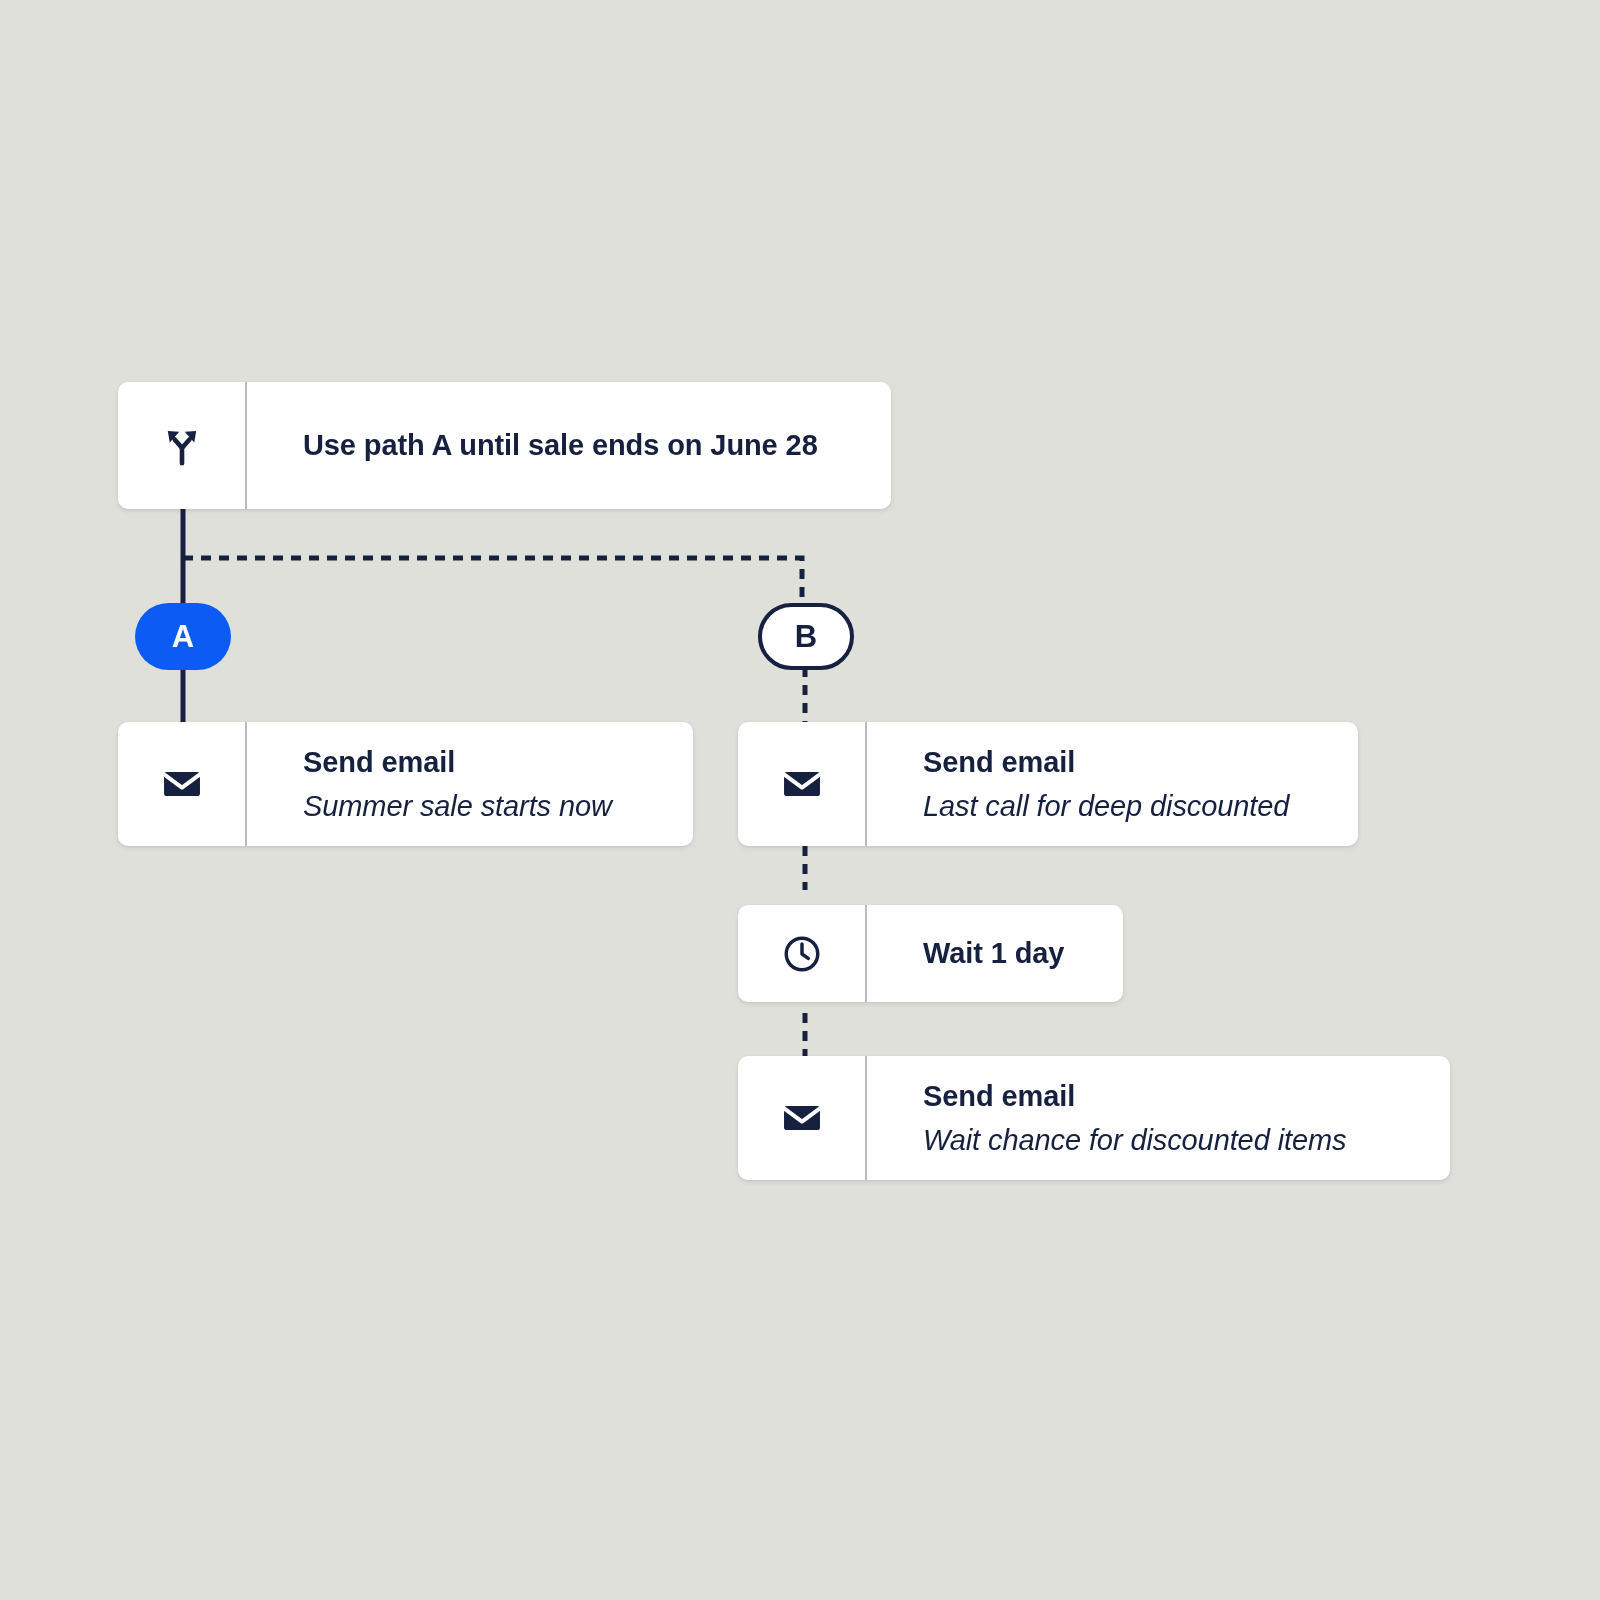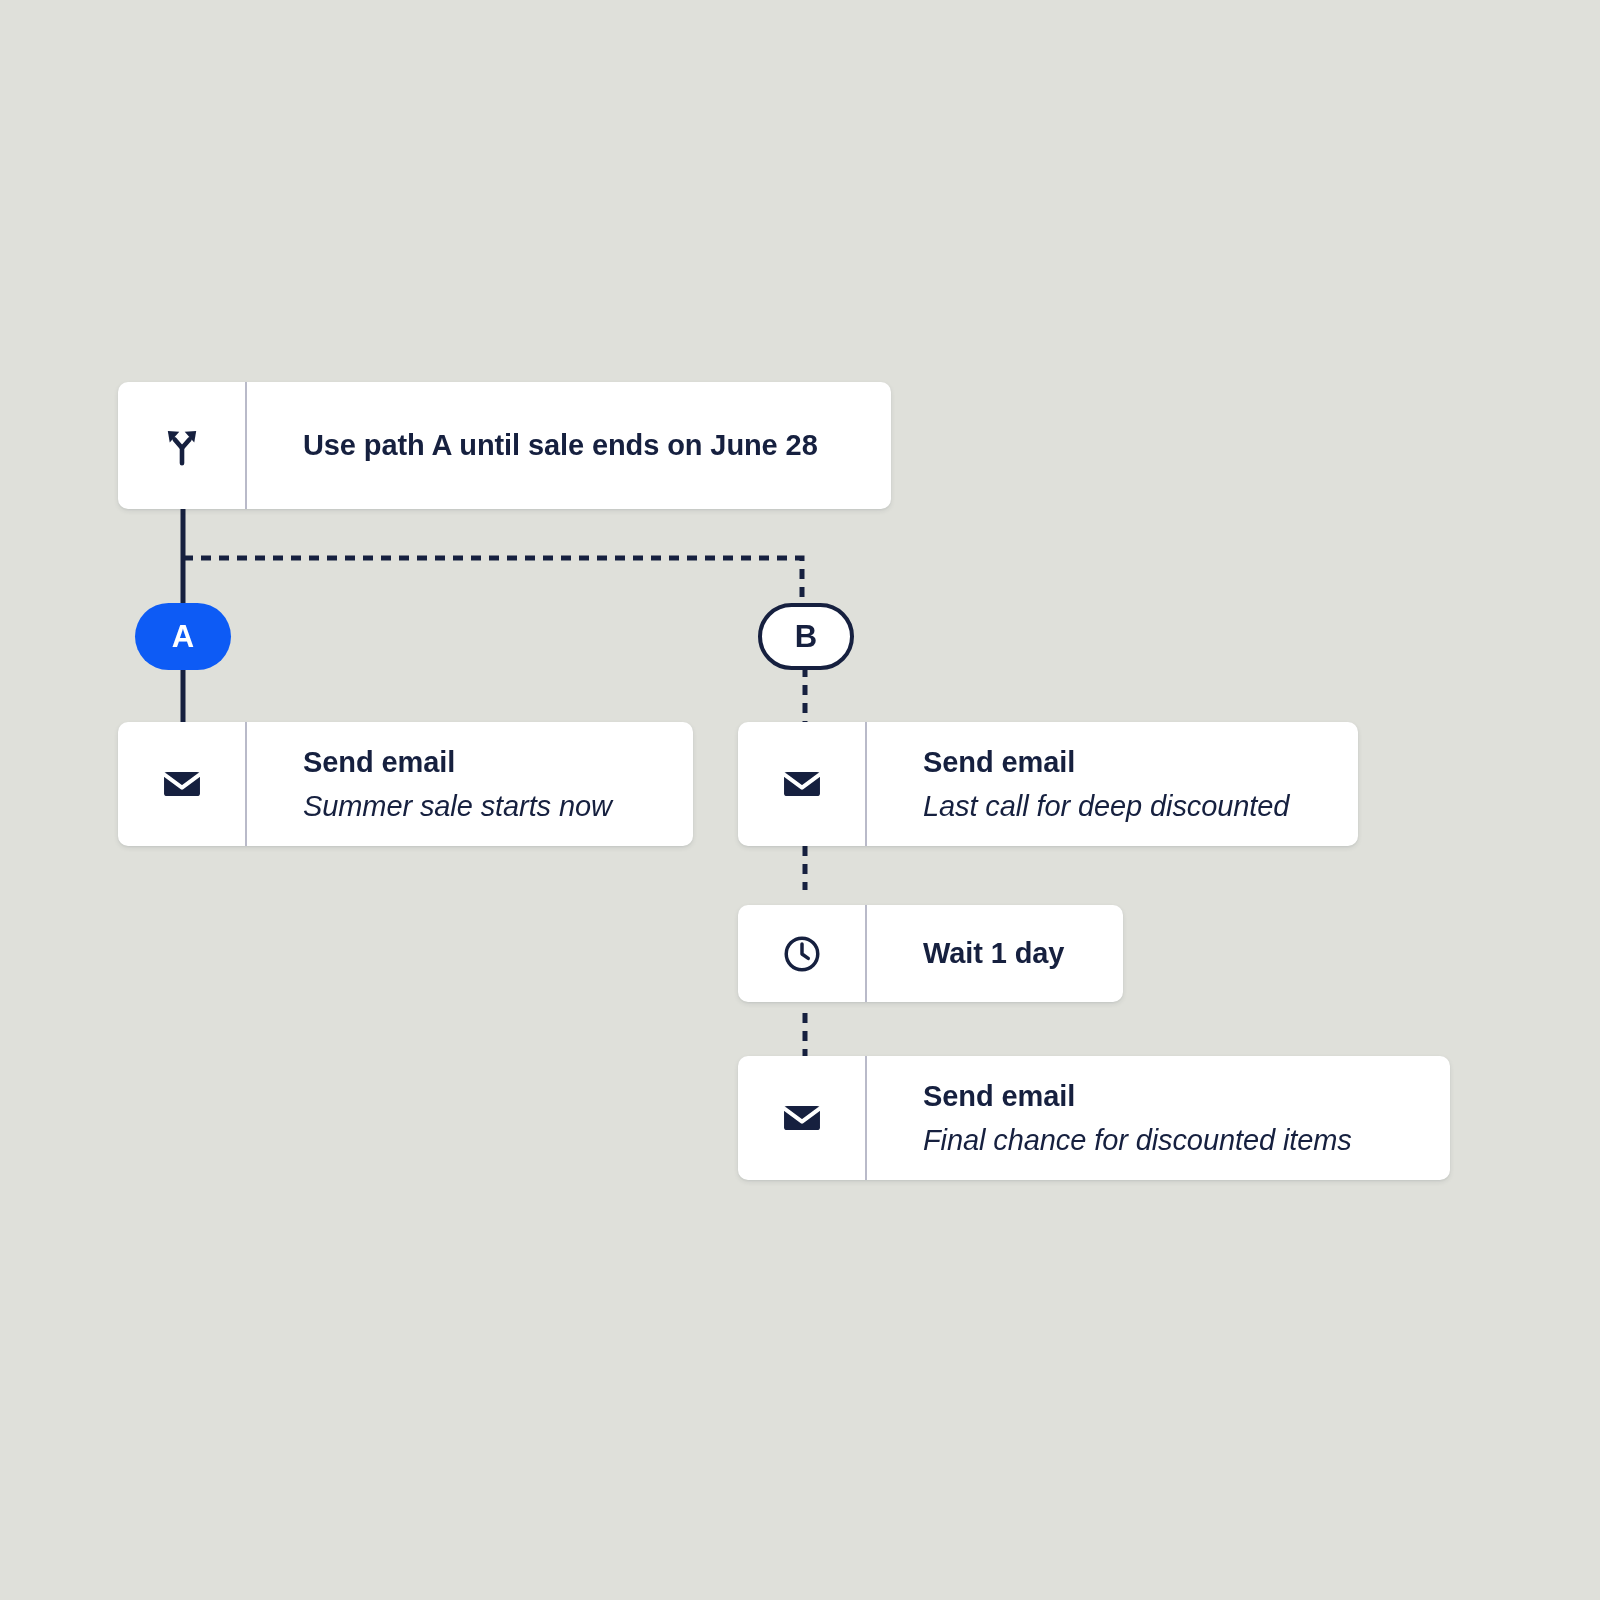--- a/index.html
+++ b/index.html
@@ -183,17 +183,17 @@
 
   <div class="card" style="left:738px; top:1056px; width:712px; height:124px;">
     <div class="card-icon">
       <svg width="44" height="44" viewBox="0 0 24 24" aria-hidden="true">
         <rect x="2.2" y="5.4" width="19.6" height="13.2" rx="1.6" fill="#16203f"></rect>
         <path d="M2.6 7.0 L12 14.0 L21.4 7.0" fill="none" stroke="#ffffff" stroke-width="2.2" stroke-linecap="round" stroke-linejoin="round"></path>
       </svg>
     </div>
     <div class="card-body">
       <div class="card-title">Send email</div>
-      <div class="card-sub">Final chance for discounted items</div>
+      <div class="card-sub">Wait chance for discounted items</div>
     </div>
   </div>
 
 </div>
 
 </body></html>

